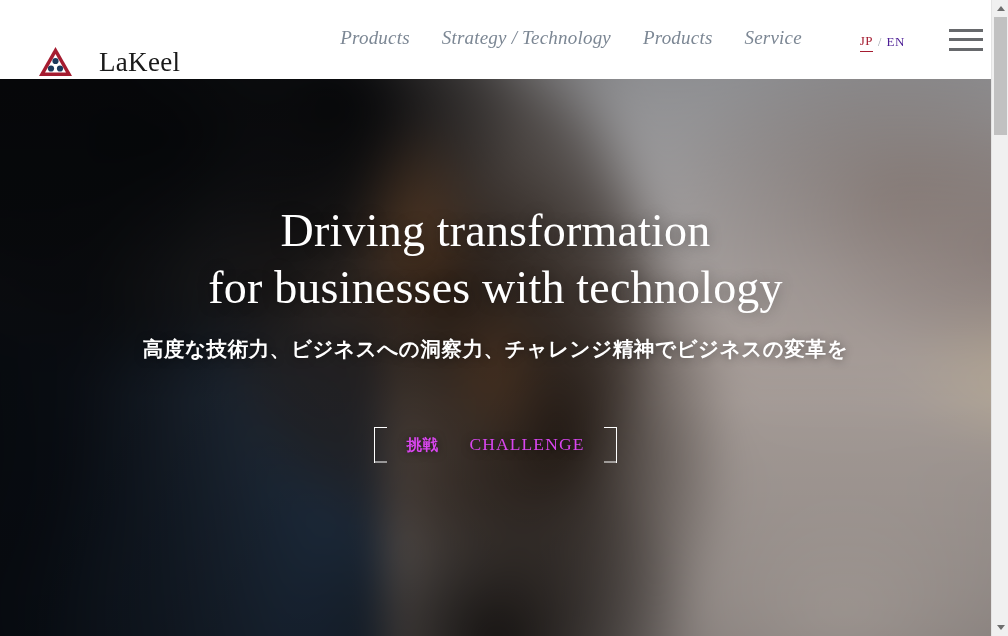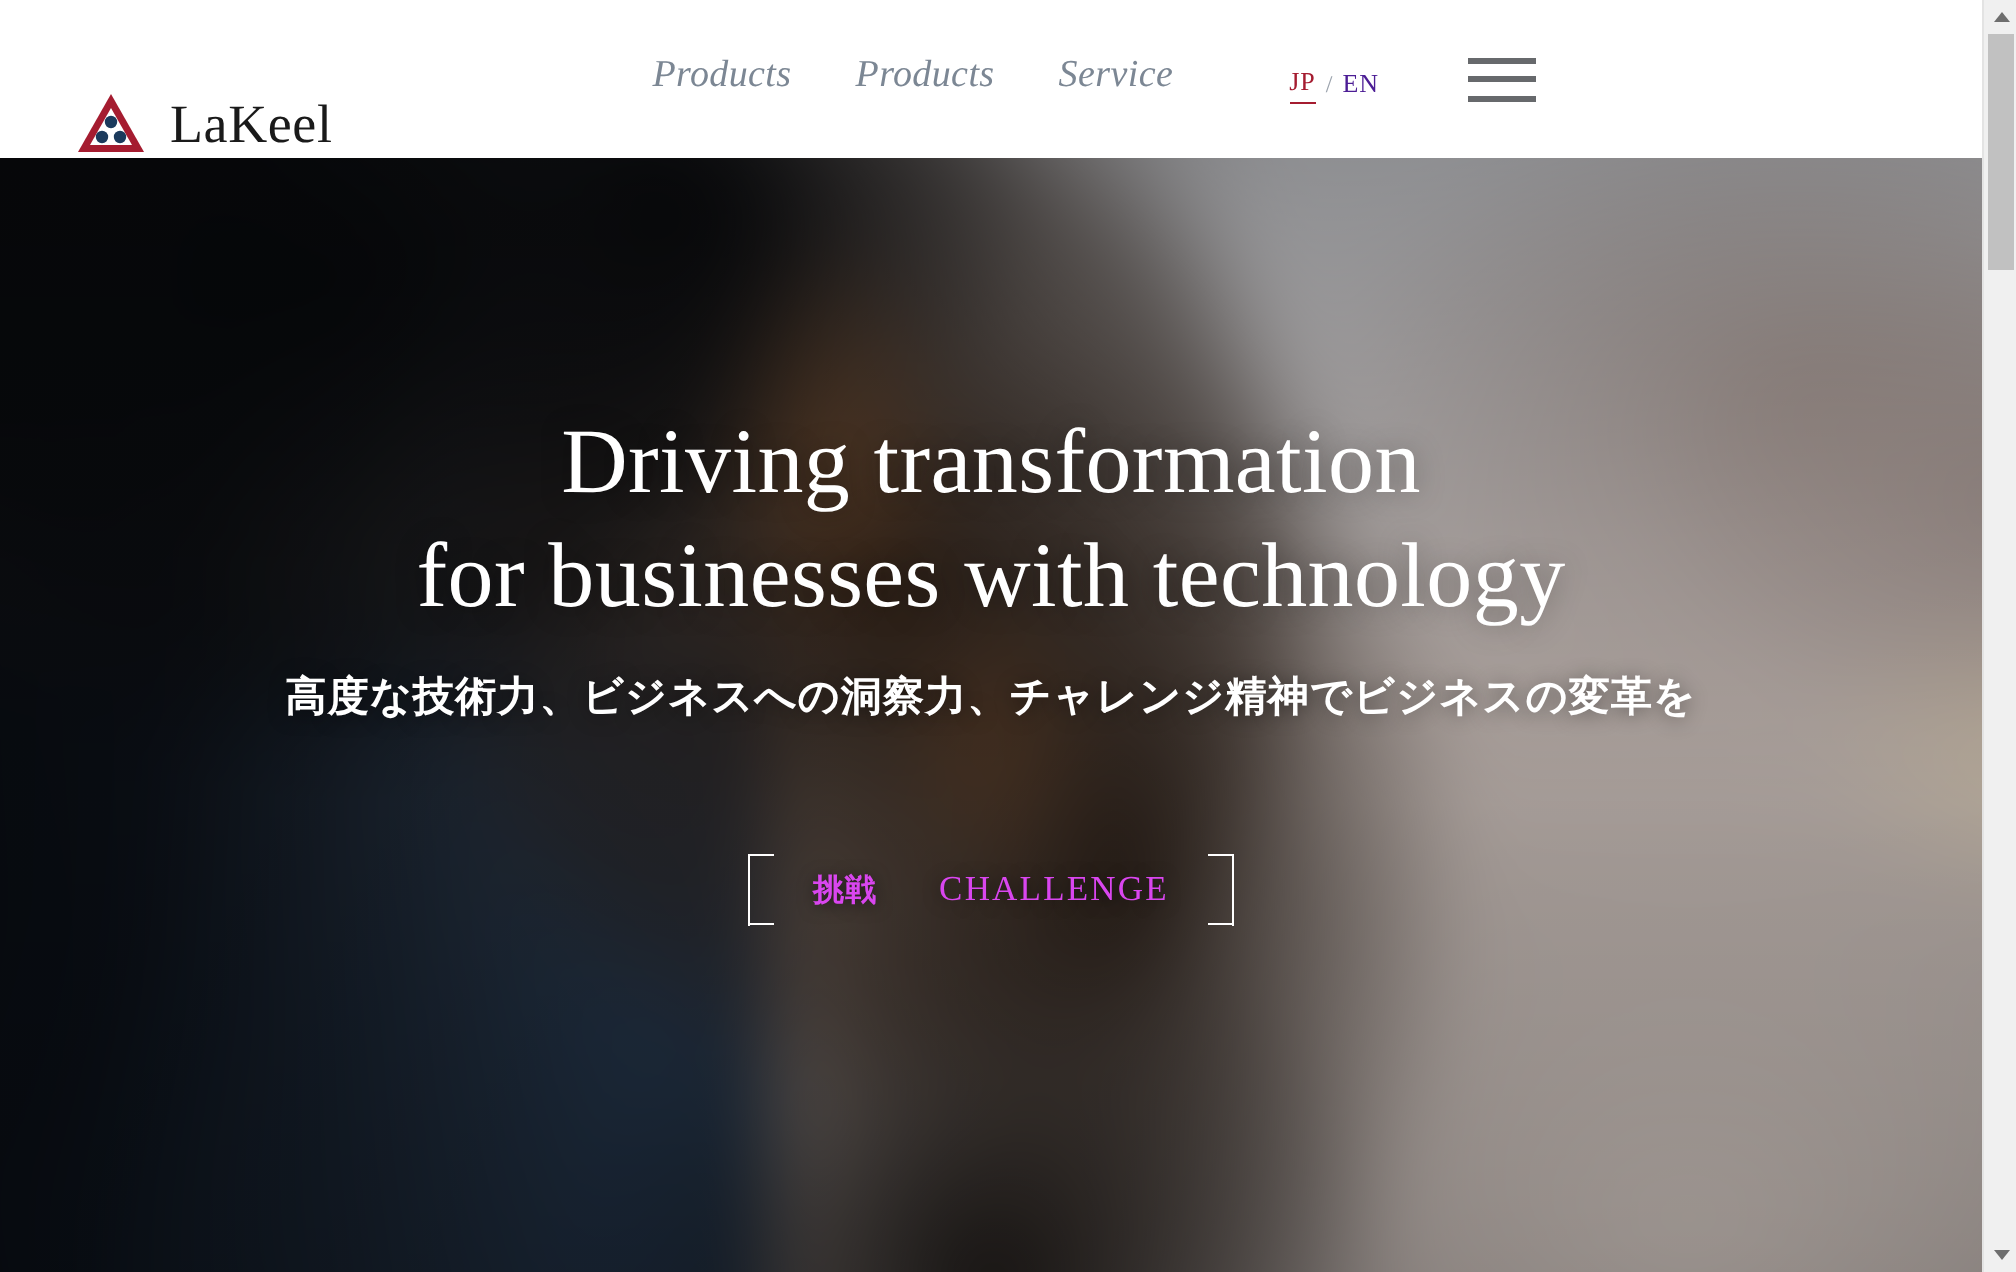--- a/index.html
+++ b/index.html
@@ -34,21 +34,21 @@
     background:#ffffff;
     z-index:30;
     display:flex;
     align-items:center;
   }
 
   .logo-wrap {
     display:flex;
     align-items:center;
     margin-left:38px;
-    gap:12px;
+    gap:26px;
     cursor:pointer;
     margin-top:44px;
   }
   .logo-mark { width:35px; height:32px; display:block; }
   .logo-text {
     font-family:"Liberation Serif", serif;
     font-size:27px;
     color:#1a1a1a;
     letter-spacing:0.3px;
     line-height:1;
@@ -316,20 +316,21 @@
           <polygon points="35,16 56,53 14,53" fill="#ffffff"></polygon>
           <circle cx="35" cy="30" r="6.2" fill="#1b3a5c"></circle>
           <circle cx="26" cy="45" r="6.2" fill="#1b3a5c"></circle>
           <circle cx="44" cy="45" r="6.2" fill="#1b3a5c"></circle>
         </svg>
         <span class="logo-text">LaKeel</span>
       </a>
 
       <nav class="main-nav">
         <a class="nav-item">Products</a>
+        <a class="nav-item">Strategy / Technology</a>
         <a class="nav-item">Products</a>
         <a class="nav-item">Service</a>
       </nav>
 
       <div class="lang-switch">
         <span class="lang-jp">JP</span>
         <span class="lang-sep">/</span>
         <span class="lang-en">EN</span>
       </div>
 

